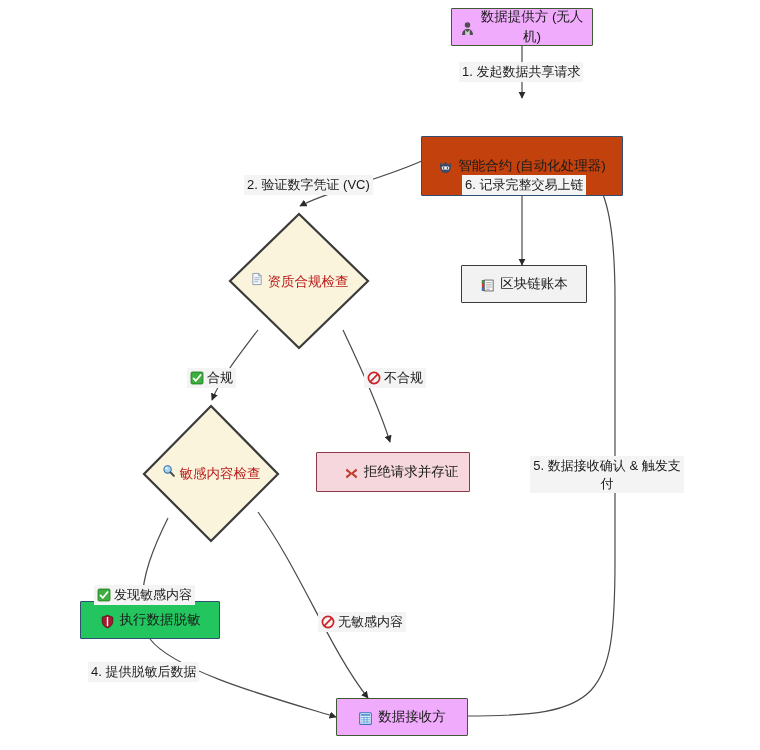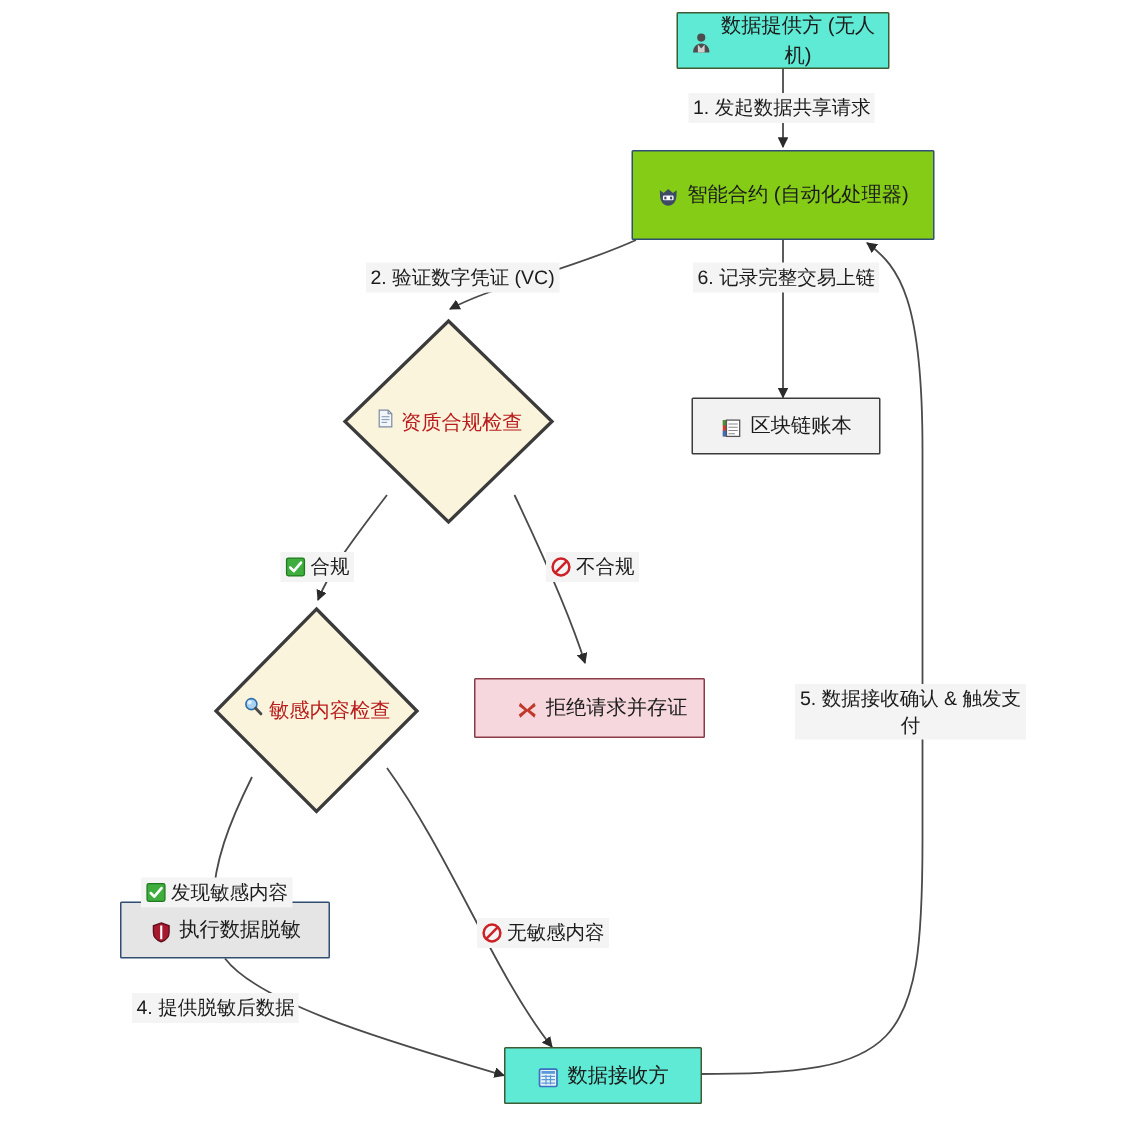--- a/index.html
+++ b/index.html
@@ -48,25 +48,25 @@
     display: inline-block;
     width: 15px;
     height: 15px;
     position: relative;
     top: 1px;
   }
   .rect {
     border: 1.6px solid #3b3b3b;
     border-radius: 1px;
   }
-  .n-green  { background: #5eead4; border-color: #3d5c33; }
-  .n-blue   { background: #84cc16; border-color: #2f4e72; }
+  .n-green  { background: #f0abfc; border-color: #3d5c33; }
+  .n-blue   { background: #c2410c; border-color: #2f4e72; margin-top: 36px; }
   .n-gray   { background: #f2f2f2; border-color: #3b3b3b; }
   .n-pink   { background: #f5d7dd; border-color: #8a3b4a; }
-  .n-blue2  { background: #e5e5e5; border-color: #2f4e72; justify-content: center; }
+  .n-blue2  { background: #22c55e; border-color: #2f4e72; justify-content: center; }
 
   .diamond-wrap {
     position: absolute;
   }
   .diamond-shape {
     position: absolute;
     left: 0; top: 0;
     width: 100%;
     height: 100%;
   }

